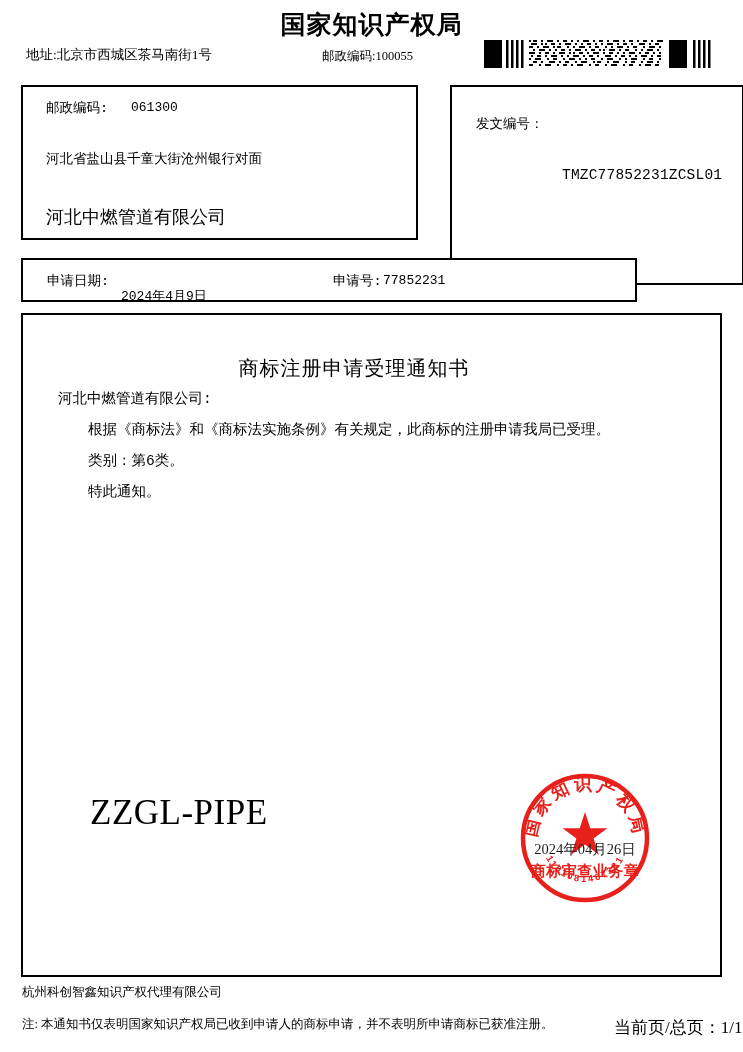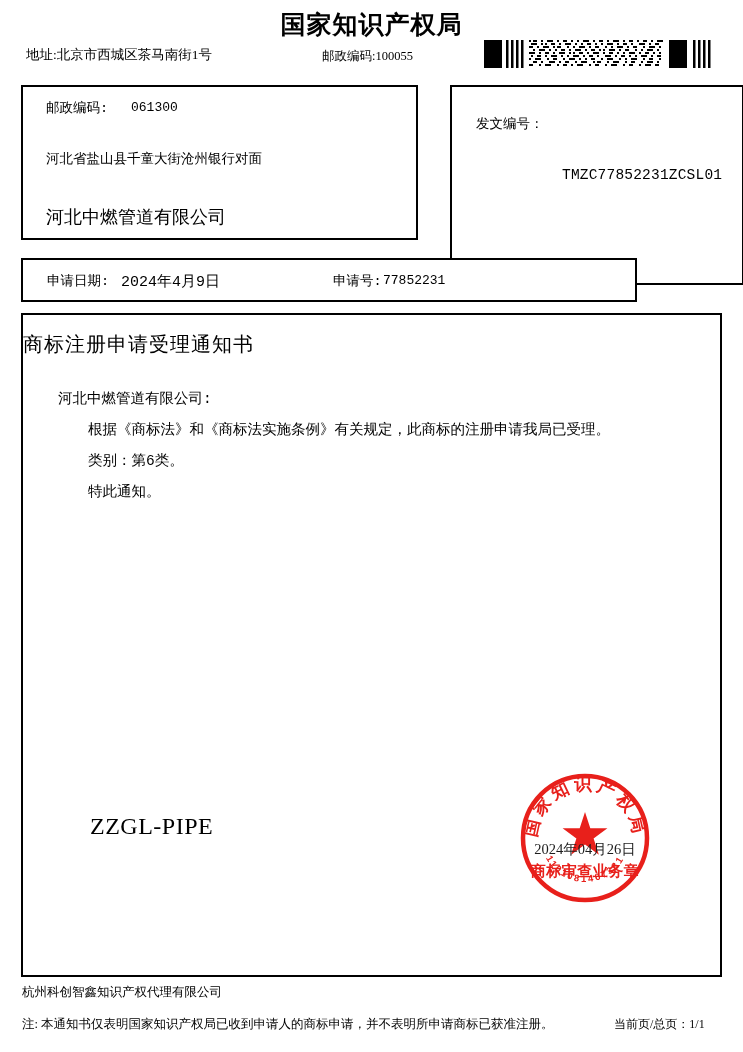--- a/index.html
+++ b/index.html
@@ -144,22 +144,22 @@
   .f-appdate-label {
     position: absolute;
     left: 24px;
     top: 12px;
     font-size: 13.5px;
     white-space: nowrap;
   }
   .f-appdate-val {
     position: absolute;
     left: 98px;
-    top: 12px;
-    font-size: 15px;
+    top: 27px;
+    font-size: 13px;
     white-space: nowrap;
   }
   .f-appno-label {
     position: absolute;
     left: 310px;
     top: 12px;
     font-size: 13.5px;
     white-space: nowrap;
   }
   .f-appno-val {
@@ -167,23 +167,23 @@
     left: 360px;
     top: 13px;
     font-size: 13px;
     white-space: nowrap;
   }
 
   
   .doc-title {
     position: absolute;
     left: 0;
-    top: 16px;
+    top: 40px;
     width: 662px;
-    text-align: left;
+    text-align: center;
     font-size: 20px;
     letter-spacing: 1px;
   }
   .salutation {
     position: absolute;
     left: 35px;
     top: 74px;
     font-size: 14.5px;
     white-space: nowrap;
   }
@@ -207,24 +207,23 @@
     top: 167px;
     font-size: 14.5px;
     white-space: nowrap;
   }
 
   .mark-text {
     position: absolute;
     left: 90px;
     top: 793px;
     font-family: "Liberation Serif", "DejaVu Serif", serif;
-    font-size: 24px;
+    font-size: 35px;
     letter-spacing: 0.5px;
     white-space: nowrap;
-    margin-top: 20px;
   }
 
   
   .seal {
     position: absolute;
     left: 517px;
     top: 770px;
     width: 136px;
     height: 136px;
   }
@@ -241,21 +240,21 @@
     position: absolute;
     left: 22px;
     top: 1016px;
     font-size: 12.5px;
     white-space: nowrap;
   }
   .pageno {
     position: absolute;
     left: 614px;
     top: 1016px;
-    font-size: 12px;
+    font-size: 17px;
     white-space: nowrap;
   }
 </style>
 </head>
 <body>
 
 <div class="page">
 
   <div class="org-title">国家知识产权局</div>
   <div class="addr-line">地址:北京市西城区茶马南街1号</div>

